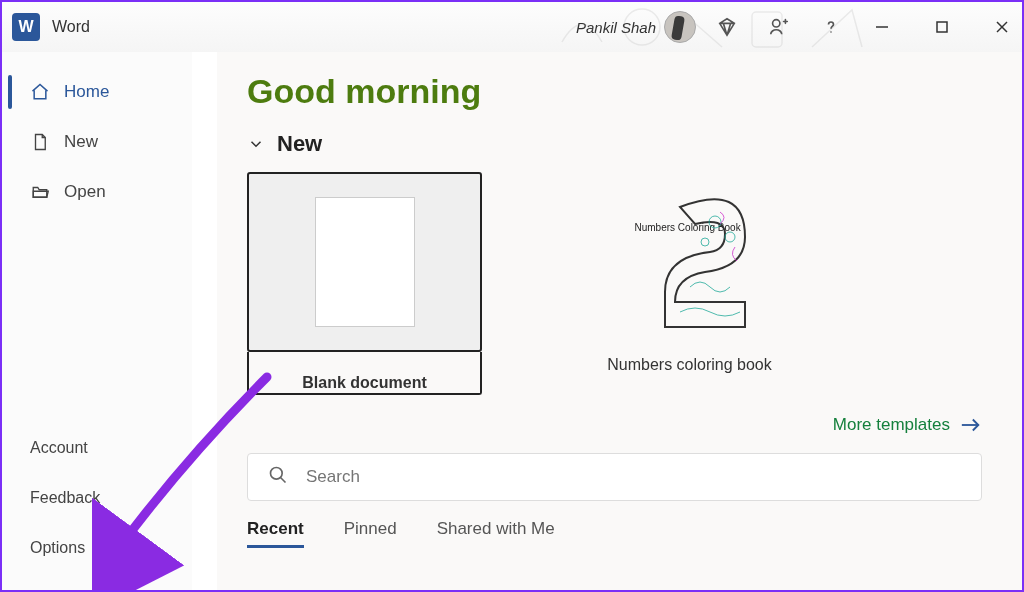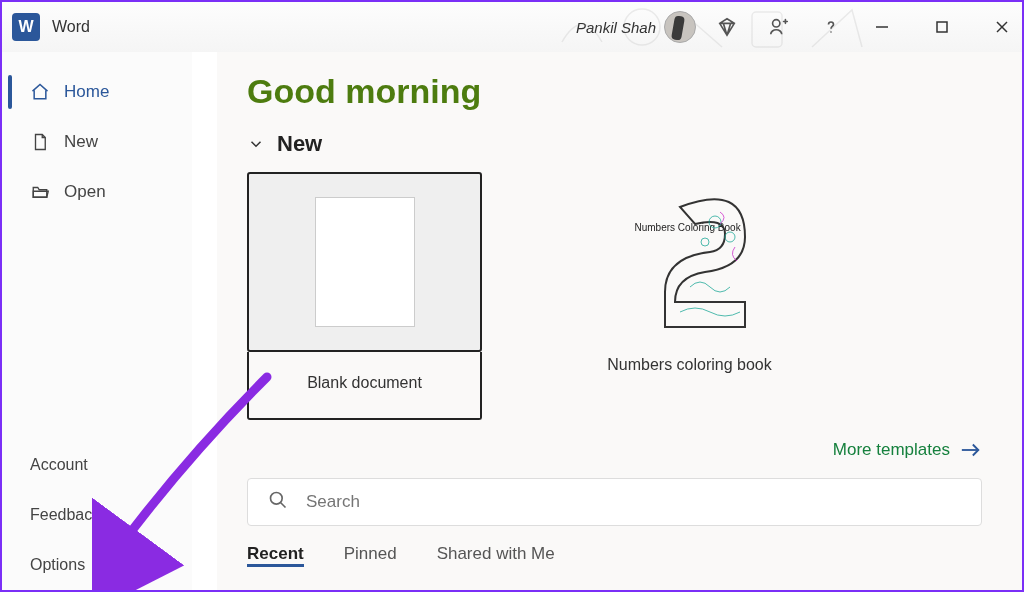--- a/index.html
+++ b/index.html
@@ -19,49 +19,49 @@
 .win-controls .wc { width: 20px; height: 20px; display: flex; align-items: center; justify-content: center; color: #333; cursor: pointer; }
 
 
 .layout { display: flex; height: calc(100% - 50px); gap: 25px; }
 .sidebar { width: 190px; background: #fbfbfb; display: flex; flex-direction: column; padding-top: 15px; }
 .nav-top { flex: 0 0 auto; }
 .nav-item { display: flex; align-items: center; height: 50px; padding-left: 28px; font-size: 17px; color: #444; cursor: pointer; position: relative; }
 .nav-item.active { color: #2b579a; }
 .nav-item.active::before { content:""; position:absolute; left:6px; top:8px; bottom:8px; width:4px; background:#2b579a; border-radius:2px; }
 .nav-item .nicon { width: 20px; height: 20px; margin-right: 14px; display:flex; align-items:center; justify-content:center; color: inherit; }
-.nav-bottom { margin-top: auto; padding-bottom: 0px; }
+.nav-bottom { margin-top: auto; padding-bottom: 17px; }
 .nav-bottom .nav-item { height: 50px; font-size: 16px; padding-left: 28px; }
 
 .content { flex: 1; background: #faf9f8; padding: 20px 40px 0 30px; overflow: hidden; }
 .greeting { font-size: 34px; font-weight: 600; color: #4d7c0f; margin-bottom: 20px; }
 .section-head { display: flex; align-items: center; font-size: 22px; font-weight: 600; color: #222; margin-bottom: 15px; }
 .chev { margin-right: 12px; display:flex; }
 
 .templates-row { display: flex; gap: 90px; align-items: flex-start; margin-bottom: 20px; }
 .template { width: 235px; text-align: center; cursor: pointer; }
 .template .thumb { width: 235px; height: 180px; background: #efefef; border: 2px solid #222; border-radius: 3px; display: flex; align-items: center; justify-content: center; }
 .template.noborder .thumb { border: 1px solid #ddd; background:#fff; width:160px; height:160px; margin:10px auto 0; }
 .template .page { width: 100px; height: 130px; background: #fff; border: 1px solid #ccc; }
 .template .label { font-size: 16px; color: #333; margin-top: 14px; }
-.template .labelframe { padding: 8px 0 26px; border: 2px solid #222; border-top: none; border-radius:0 0 3px 3px; }
+.template .labelframe { padding: 8px 0 1px; border: 2px solid #222; border-top: none; border-radius:0 0 3px 3px;font-weight:bold; }
 
 .coloring-thumb { width:110px; height:140px; position:relative; }
 .coloring-thumb .txt { position:absolute; left:0; top:30px; font-size:10px; line-height:1.1; color:#222;}
 .coloring-thumb svg { position:absolute; right:-10px; top:0;}
 
 .more-link-row { display:flex; justify-content:flex-end; margin: 10px 0 18px; }
 .more-link { color: #15803d; font-size: 17px; display:flex; align-items:center; gap:10px; cursor:pointer; }
 
 .search-box { height: 48px; background: #fff; border: 1px solid #ddd; border-radius: 4px; display: flex; align-items: center; padding: 8px 20px; margin-bottom: 18px; }
 .search-box .sicon { color: #666; margin-right: 18px; }
 .search-box input { border: none; outline: none; font-size: 17px; color: #333; flex: 1; background: transparent; }
 
 .tabs { display: flex; gap: 40px; }
-.tab { font-size: 17px; color: #555; cursor: pointer; }
+.tab { font-size: 17px; color: #555; padding-bottom: 6px; cursor: pointer; }
 .tab.active { color: #222; font-weight: 600; border-bottom: 3px solid #2b579a; }
 
 
 .arrow-annot { position: absolute; left: 90px; top: 370px; pointer-events: none; z-index: 10; }
 
 
 .doodle-bg { position:absolute; right:70px; top:0; width:400px; height:50px; opacity:0.15; pointer-events:none; }
 </style>
 </head>
 <body>

